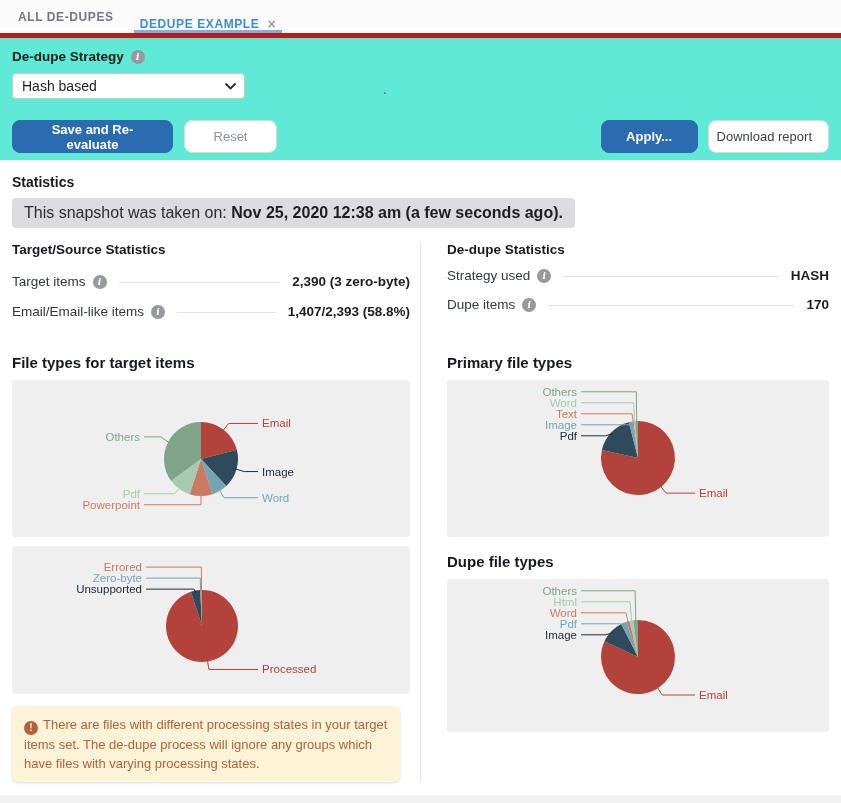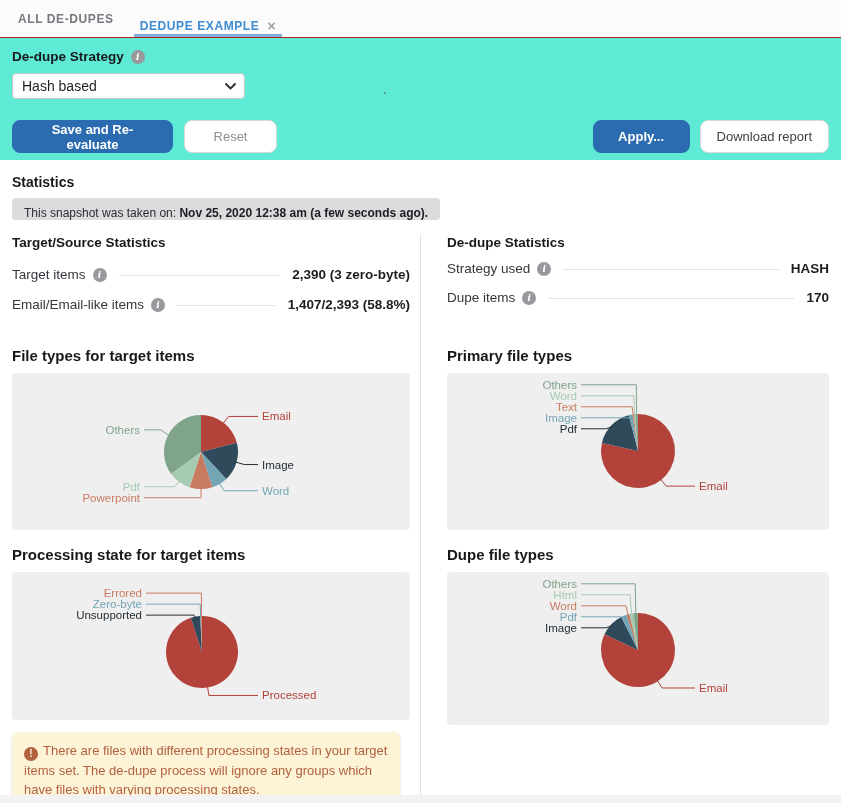--- a/index.html
+++ b/index.html
@@ -1,21 +1,21 @@
 <!DOCTYPE html>
 <html><head>
 <meta charset="utf-8">
 <style>
   * { box-sizing: border-box; margin: 0; padding: 0; }
   html,body { background:#fff; }
   body { font-family:"Liberation Sans", sans-serif; color:#2b2e33; }
   .app { position:relative; width:841px; height:803px; background:#fff; overflow:hidden; }
 
   
-  .tabbar { height:38px; background:#fbfbfc; border-bottom:1px solid #b91c1c; display:flex; align-items:stretch; }
+  .tabbar { height:38px; background:#fbfbfc; border-bottom:5px solid #b91c1c; display:flex; align-items:stretch; }
   .tab { display:flex; align-items:center; gap:8px; margin-left:12px; padding:0 6px; font-size:12px; font-weight:bold; letter-spacing:.6px; color:#75797e; cursor:default; }
   .tab.active { margin-left:14px; color:#3d8bd3; border-bottom:3px solid #82aede; padding-top:17px; }
   .tab-close { font-size:14px; font-weight:bold; color:#9da1a6; line-height:1; }
 
   
   .strategy { background:#5eead4; padding:11px 12px 0 12px; height:122px; position:relative; }
   .strategy-label-row { display:flex; align-items:center; gap:7px; }
   .strategy-label { font-size:13.5px; font-weight:bold; color:#17191c; }
   .info-icon { display:inline-flex; align-items:center; justify-content:center; width:14px; height:14px; border-radius:50%; background:#97999c; color:#fff; font-size:9px; font-style:italic; font-weight:bold; font-family:"DejaVu Serif", serif; flex:0 0 auto; }
   .stray-mark { position:absolute; left:383px; top:44px; font-size:13px; color:#555; }
@@ -24,26 +24,26 @@
   .chevron { position:absolute; right:9px; top:10px; pointer-events:none; }
 
   .btn-row { display:flex; align-items:center; margin-top:21px; }
   .btn { height:33px; border-radius:8px; font-size:13px; font-family:inherit; cursor:pointer; padding:0 16px; }
   .btn-primary { background:#2b6cb0; border:1px solid #2b6cb0; color:#fff; font-weight:bold; }
   .btn-secondary { background:#fff; border:1px solid #d9d9db; color:#8b9095; }
   .btn-secondary.dark { color:#3b3f44; }
   #save-btn { width:161px; }
   #reset-btn { width:93px; margin-left:11px; }
   #apply-btn { width:97px; margin-left:auto; }
-  #download-btn { margin-left:10px; }
+  #download-btn { margin-left:10px;padding-left:8px; }
 
   
   .content { padding:14px 12px 0 12px; }
   .section-title { font-size:14px; font-weight:bold; color:#17191c; }
-  .snapshot-banner { display:inline-block; margin-top:8px; background:#dcdcde; border-radius:4px; height:22px; line-height:30px; padding:0 12px; font-size:12px; color:#2a2c30; }
+  .snapshot-banner { display:inline-block; margin-top:8px; background:#dcdcde; border-radius:4px; height:30px; line-height:30px; padding:0 12px; font-size:16px; color:#2a2c30; }
   .snapshot-banner b { color:#1c1e21; }
 
   .columns { display:flex; margin-top:14px; }
   .col-left { width:398px; flex:0 0 auto; }
   .col-divider { width:1px; background:#e0e0e2; margin-left:10px; flex:0 0 auto; }
   .col-right { width:382px; flex:0 0 auto; margin-left:26px; }
 
   .stats-block { height:96px; }
   .block-title { font-size:13.5px; font-weight:bold; color:#17191c; }
   .stat-row { display:flex; align-items:center; font-size:13.5px; color:#33373c; }
@@ -141,21 +141,20 @@
               <text x="250" y="121.73339121517745" text-anchor="start" fill="#74a5b5" font-size="11.5">Word</text>
               <polyline points="157.81477165340712,63.110332509115864 148.90470641152345,56.88639218890954 132,56.88639218890954" fill="none" stroke="#80a489"></polyline>
               <text x="128" y="60.88639218890954" text-anchor="end" fill="#80a489" font-size="11.5">Others</text>
               <polyline points="168.42751616976344,107.31559480312316 162.54966364683872,113.72172942406179 132,113.72172942406179" fill="none" stroke="#a6cbb1"></polyline>
               <text x="128" y="117.72172942406179" text-anchor="end" fill="#a6cbb1" font-size="11.5">Pdf</text>
               <polyline points="189,114 189,124.72172942406179 132,124.72172942406179" fill="none" stroke="#c97b61"></polyline>
               <text x="128" y="128.72172942406178" text-anchor="end" fill="#c97b61" font-size="11.5">Powerpoint</text>
             </svg>
         </div>
 
-        <div class="chart-title">Processing state for target items</div>
         <div class="chart-panel">
           <svg width="398" height="148">
               <path d="M190,80 L190,44 A36,36 0 1 1 178.87538820250188,45.761965413374476 Z" fill="#b2423a"></path>
               <path d="M190,80 L178.87538820250188,45.761965413374476 A36,36 0 0 1 188.1912045455283,44.04546956218337 Z" fill="#2f4a5b"></path>
               <path d="M190,80 L188.1912045455283,44.04546956218337 A36,36 0 0 1 188.98225959627013,44.01438892459076 Z" fill="#74a5b5"></path>
               <path d="M190,80 L188.98225959627013,44.01438892459076 A36,36 0 0 1 190,44 Z" fill="#c97b61"></path>
               <polyline points="195.31877181136787,113.58140358023468 196.88311646177016,123.45828698618607 246,123.45828698618607" fill="none" stroke="#b2423a"></polyline>
               <text x="250" y="127.45828698618607" text-anchor="start" fill="#b2423a" font-size="11.5">Processed</text>
               <polyline points="189.51935233470687,46.00339755472838 189.37798537432656,21.111206736803105 134,21.111206736803105" fill="none" stroke="#c97b61"></polyline>
               <text x="130" y="25.111206736803105" text-anchor="end" fill="#c97b61" font-size="11.5">Errored</text>

